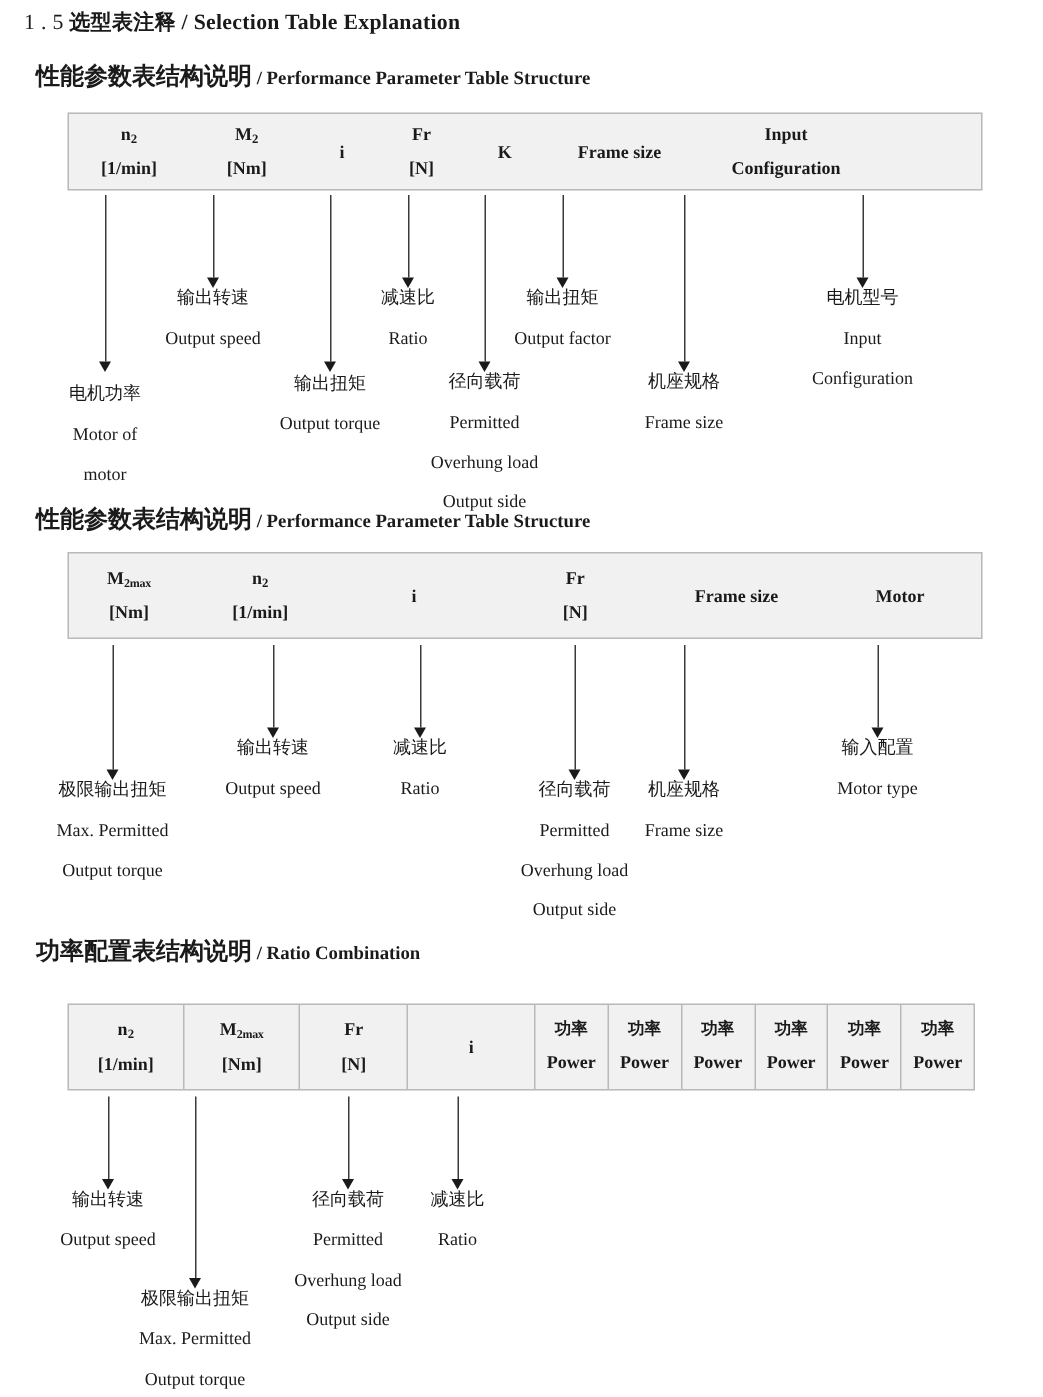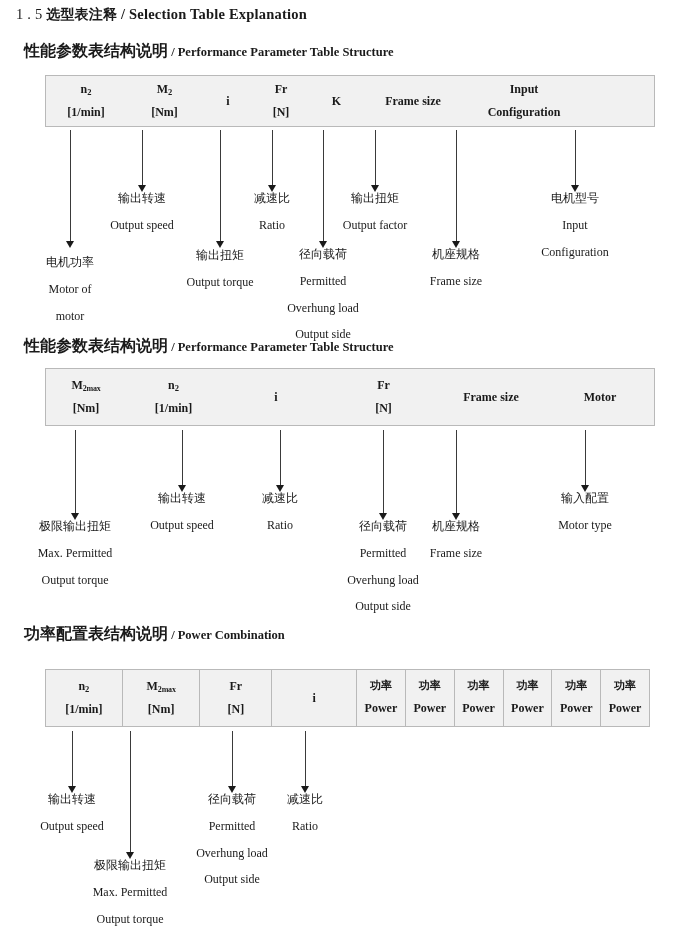--- a/index.html
+++ b/index.html
@@ -294,21 +294,21 @@
   <span class="en">Frame size</span>
 </div>
 <div class="anno" style="left:545px; top:491px; width:80px;">
   <span class="cn">输入配置</span>
   <span class="en">Motor type</span>
 </div>
 
 <div class="sec-head" style="top:624px">
   <span class="cn">功率配置表结构说明</span>
   <span class="en">/</span>
-  <span class="en">Power Combination</span>
+  <span class="en">Ratio Combination</span>
 </div>
 
 <div class="htable divided" style="left:45px; top:669px; width:605px; height:58px;">
   <div class="cell" style="width:76px">
     <span>n<sub>2</sub></span>
     <span class="l2">[1/min]</span>
   </div>
   <div class="cell" style="width:78px">
     <span>M<sub class="tiny">2max</sub></span>
     <span class="l2">[Nm]</span>

